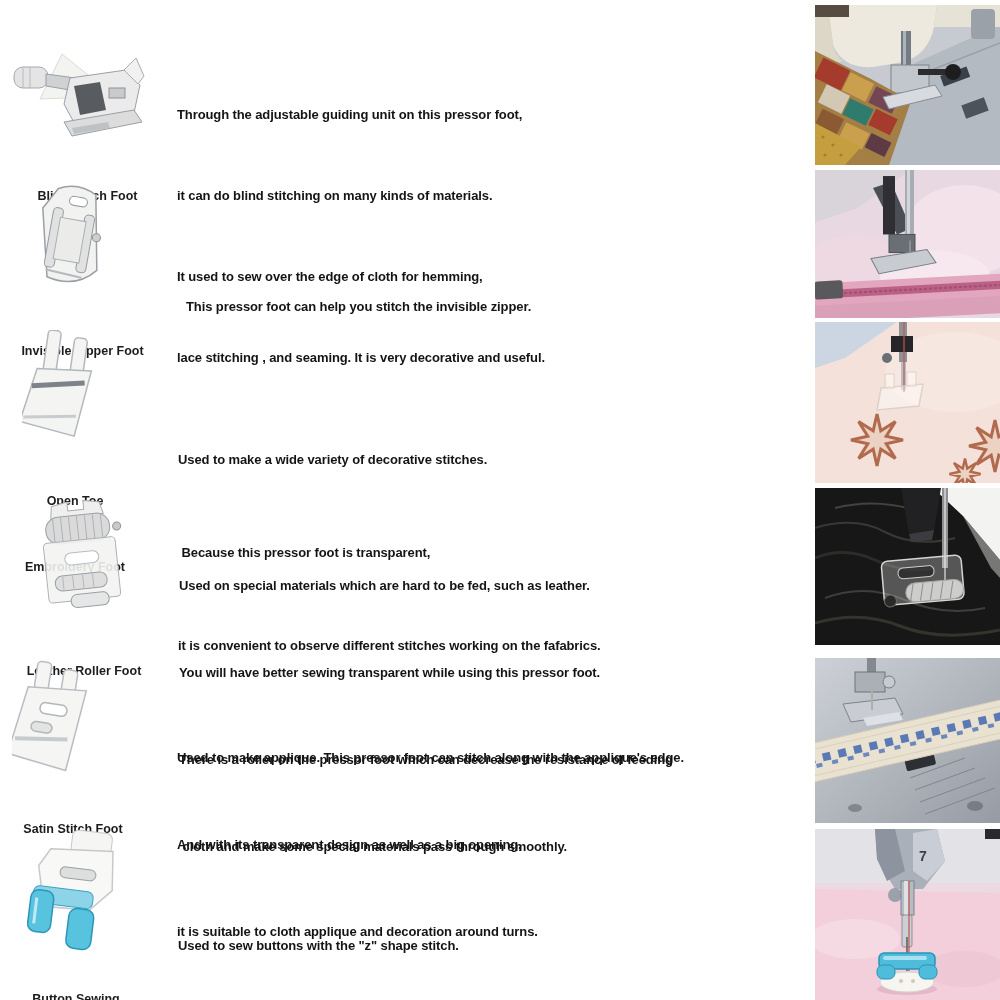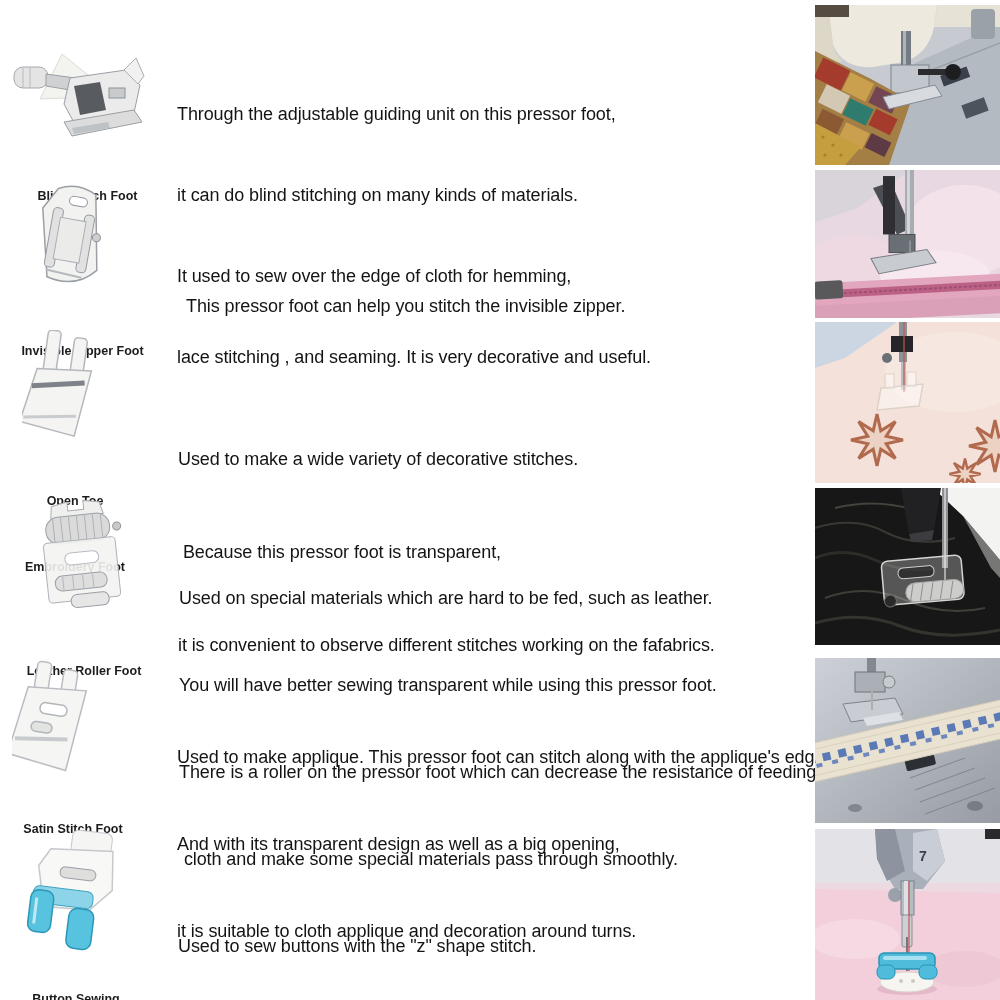--- a/index.html
+++ b/index.html
@@ -1,23 +1,23 @@
 <!DOCTYPE html>
 <html><head>
 <meta charset="utf-8">
 <style>
   html,body{margin:0;padding:0;background:#fff;}
   #canvas{position:relative;width:1000px;height:1000px;background:#ffffff;overflow:hidden;
           font-family:"Liberation Sans", sans-serif;}
-  .desc{position:absolute;font-weight:400;font-size:18px;color:#141414;
+  .desc{position:absolute;font-weight:700;font-size:13px;color:#141414;
         letter-spacing:-0.1px;white-space:pre;line-height:29px;}
   #d1{left:177px;top:47px;line-height:27px;}
   #d2{left:186px;top:234px;}
   #d3{left:178px;top:382px;line-height:31px;}
-  #d4{left:179px;top:526px;}
+  #d4{left:179px;top:513px;}
   #d5{left:177px;top:685px;}
   #d6{left:178px;top:871px;line-height:30px;}
   .plabel{position:absolute;font-weight:700;font-size:12.5px;line-height:16px;
           color:#1c1c1c;text-align:center;white-space:pre;}
   #l1{left:10px;width:155px;top:156px;}
   #l2{left:5px;width:155px;top:311px;}
   #l3{left:0;width:150px;top:446px;line-height:22px;}
   #l4{left:5px;width:158px;top:631px;}
   #l5{left:0;width:146px;top:789px;}
   #l6{left:0;width:152px;top:959px;line-height:16px;}

